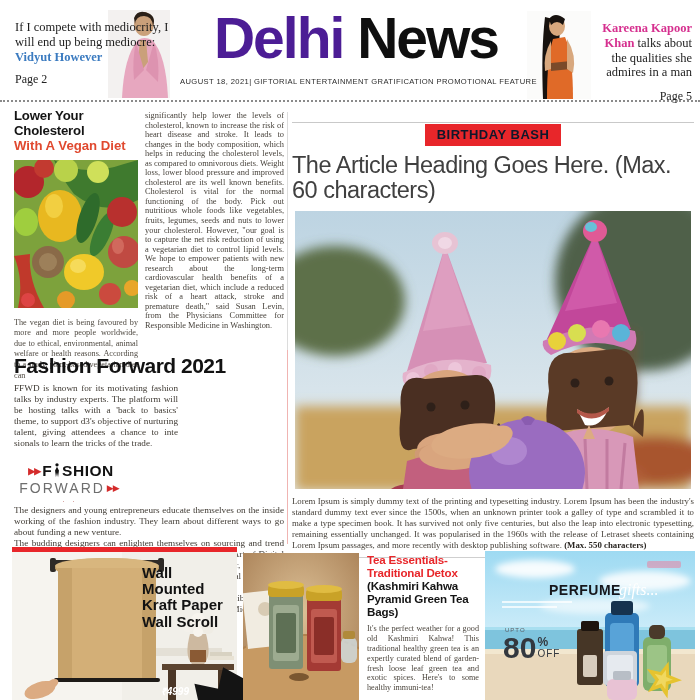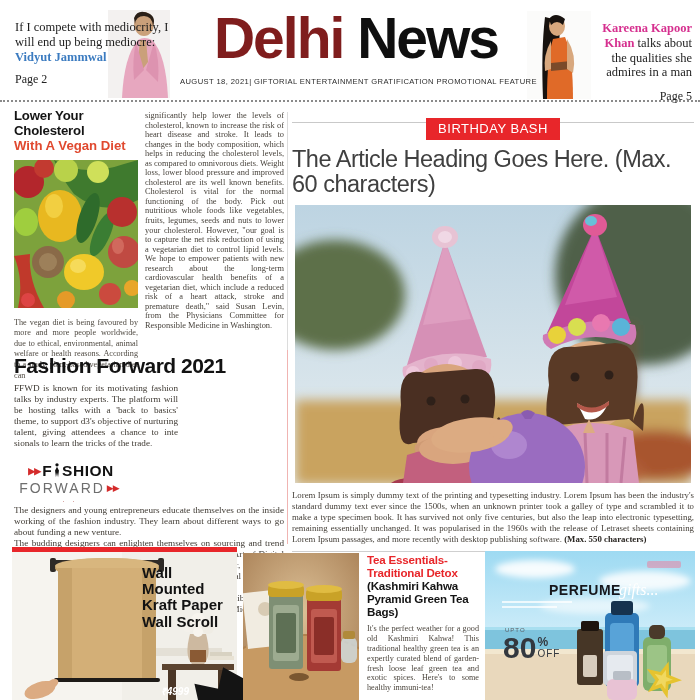--- a/index.html
+++ b/index.html
@@ -12,21 +12,21 @@
 
   
   .teaser-left-text { position:absolute; left:15px; top:20px; width:160px; z-index:2;
     font-size:12.5px; line-height:1.18; color:#1c1c1c; }
   .teaser-left-text .author { color:#3b7bc0; font-weight:bold; }
   .teaser-left-text .pageref { margin-top:8px; font-size:12px; color:#222; }
   .photo-man { position:absolute; left:108px; top:10px; width:62px; height:88px; z-index:1; }
   .title-block { position:absolute; left:180px; top:2px; width:352px; text-align:center; z-index:2; }
   .title-block h1 { font-family:"Liberation Sans", sans-serif; font-weight:900;
     font-size:57px; line-height:1.28; letter-spacing:-2px; white-space:nowrap; }
-  .t-red { color:#7f1d1d;text-align:right; } .t-black { color:#0f0f0f; }
+  .t-red { color:#4c1d95;text-align:right; } .t-black { color:#0f0f0f; }
   .dateline { font-family:"Liberation Sans", sans-serif; font-size:7.6px; letter-spacing:.4px;
     color:#2b2b2b; margin-top:2px; white-space:nowrap; }
   .photo-woman { position:absolute; left:527px; top:11px; width:64px; height:88px; }
   .teaser-right-text { position:absolute; left:588px; top:21px; width:104px; text-align:right;
     font-size:12.5px; line-height:1.18; color:#1c1c1c; }
   .teaser-right-text .name { color:#d6308f; font-weight:bold; }
   .teaser-right-text .pageref { margin-top:9px; font-size:12px; color:#222; }
   .dotted-rule { position:absolute; left:0; right:0; top:100px; border-top:2px dotted #8a8a8a; }
 
   
@@ -58,23 +58,23 @@
   .flogo .dots { font-size:7px; color:#c9807f; letter-spacing:3px; margin-top:2px; }
   .figure-svg { width:8px; height:15px; margin:0 1px; }
 
   
   .vrule-gray { position:absolute; left:287px; top:112px; width:1px; height:238px; background:#dcdcdc; }
   .vrule-pink { position:absolute; left:287px; top:350px; width:1px; height:194px; background:#f0b4b2; }
 
   
   .main-art { position:absolute; left:292px; top:108px; width:402px; }
   .badge-line { position:absolute; top:14px; left:0; right:0; height:1px; background:#c9c9c9; }
-  .badge { position:relative; display:block; margin:10px auto 0; width:max-content;
-    background:#e8262a; color:#ffffff; font-family:"Liberation Sans", sans-serif;
-    font-weight:400; font-size:13px; letter-spacing:.5px; padding:3px 12px 4px; z-index:2; }
+  .badge { position:relative; display:block; margin:16px auto 0; width:max-content;
+    background:#e8262a; color:#0f172a; font-family:"Liberation Sans", sans-serif;
+    font-weight:700; font-size:13px; letter-spacing:.5px; padding:3px 12px 4px; z-index:2; }
   .main-art h1 { margin-top:7px; font-family:"Liberation Sans", sans-serif; font-weight:400;
     font-size:23.5px; line-height:1.05; letter-spacing:-.5px; color:#404040; }
   .girls-photo { display:block; margin:9px auto 0; width:396px; height:278px; }
   .caption { margin-top:7px; font-size:8.8px; line-height:11px; text-align:justify; color:#46413a; }
   .caption b { color:#2a2622; }
   .caption-rule { margin-top:6px; height:1px; background:#cfcfcf; }
 
   
   .ad-wall { position:absolute; left:12px; top:547px; width:225px; height:153px; }
   .ad-wall .redbar { height:5px; background:#e8262a; }
@@ -124,21 +124,21 @@
     <rect width="62" height="88" fill="#f3f1f0"></rect>
     <ellipse cx="36" cy="14" rx="10" ry="12" fill="#caa07a"></ellipse>
     <path d="M26 8 Q30 -2 42 4 Q48 8 45 16 Q44 6 36 6 Q28 6 27 14 Z" fill="#2a2018"></path>
     <path d="M14 88 Q16 46 30 30 Q36 26 44 30 Q58 44 60 88 Z" fill="#e7a7bf"></path>
     <path d="M32 30 L38 30 L40 52 L34 60 L30 50 Z" fill="#caa07a"></path>
     <path d="M28 32 Q24 50 26 70 L36 60 Z" fill="#dd93b0"></path>
     <path d="M46 32 Q52 50 50 72 L38 60 Z" fill="#dd93b0"></path>
   </svg>
   <div class="teaser-left-text">
     <div>If I compete with mediocrity, I will end up being mediocre:</div>
-    <div class="author">Vidyut Jammwal</div>
+    <div class="author">Vidyut However</div>
     <div class="pageref">Page 2</div>
   </div>
 
   <div class="title-block">
     <h1><span class="t-red">Delhi</span> <span class="t-black">News</span></h1>
     <div class="dateline">AUGUST 18, 2021|  GIFTORIAL ENTERTAINMENT GRATIFICATION PROMOTIONAL FEATURE</div>
   </div>
 
   <svg class="photo-woman" viewBox="0 0 64 88">
     <rect width="64" height="88" fill="#fbfbfa"></rect>

